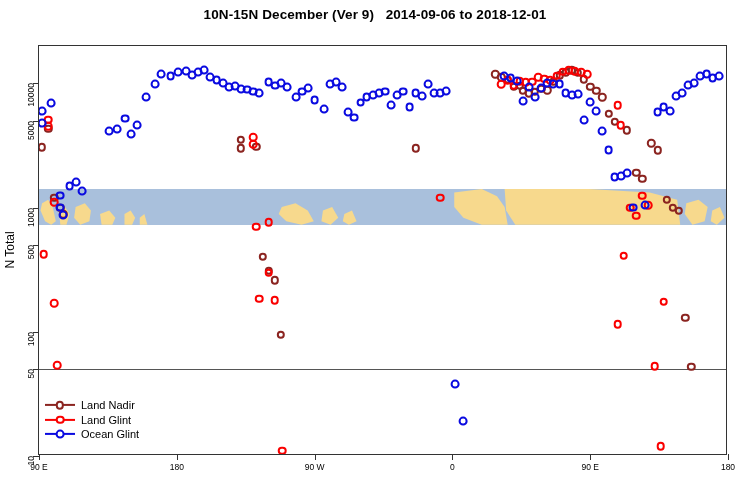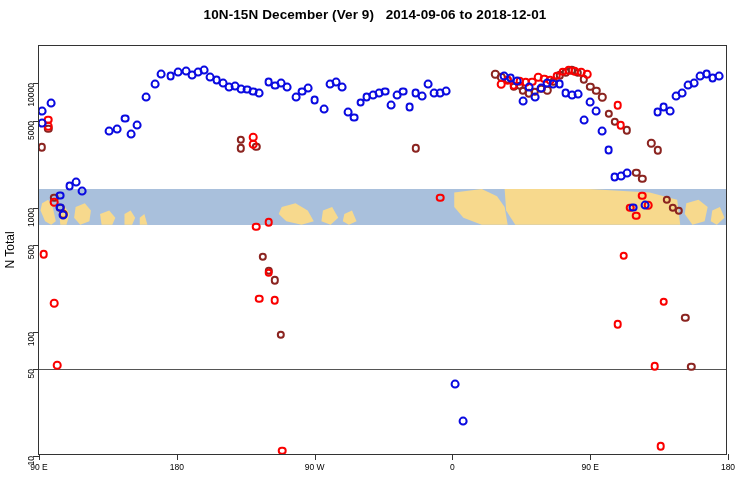--- a/index.html
+++ b/index.html
@@ -298,14 +298,37 @@
       <div class="xtick" style="left: 275.6px;"></div>
       <div class="xtlab" style="left: 275.6px;">90 W</div>
       <div class="xtick" style="left: 413.4px;"></div>
       <div class="xtlab" style="left: 413.4px;">0</div>
       <div class="xtick" style="left: 551.2px;"></div>
       <div class="xtlab" style="left: 551.2px;">90 E</div>
       <div class="xtick" style="left: 689px;"></div>
       <div class="xtlab" style="left: 689px;">180</div>
     </div>
 
+  <div id="legend">
+      <div class="lgrow">
+        <span class="lgkey">
+          <span class="lgline" style="background:#8b2420"></span>
+          <span class="lgmark" style="width:8.4px;height:8.4px;border:2.1px solid #8b2420"></span>
+        </span>
+        <span class="lglab">Land Nadir</span>
+      </div>
+      <div class="lgrow">
+        <span class="lgkey">
+          <span class="lgline" style="background:#fa0000"></span>
+          <span class="lgmark" style="width:8.6px;height:8.6px;border:2.4px solid #fa0000"></span>
+        </span>
+        <span class="lglab">Land Glint</span>
+      </div>
+      <div class="lgrow">
+        <span class="lgkey">
+          <span class="lgline" style="background:#0a0ae0"></span>
+          <span class="lgmark" style="width:8.8px;height:8.8px;border:2.5px solid #0a0ae0"></span>
+        </span>
+        <span class="lglab">Ocean Glint</span>
+      </div>
+    </div>
 
 </div>
 
 </body></html>

